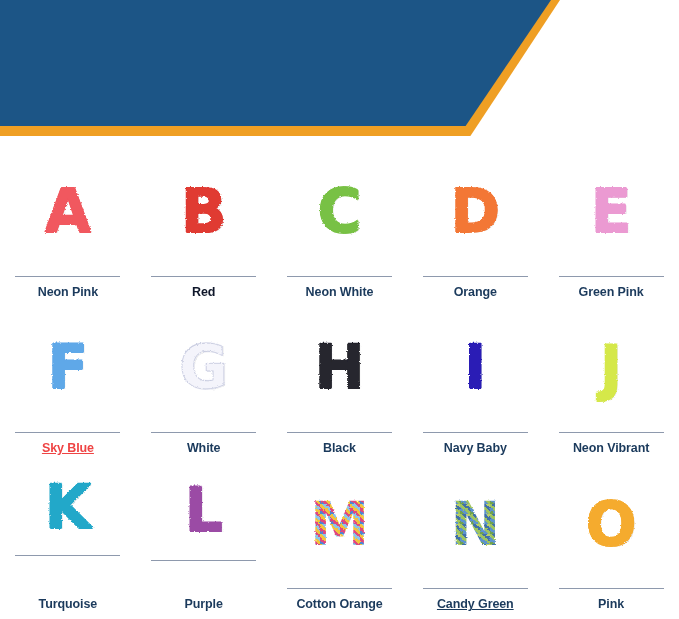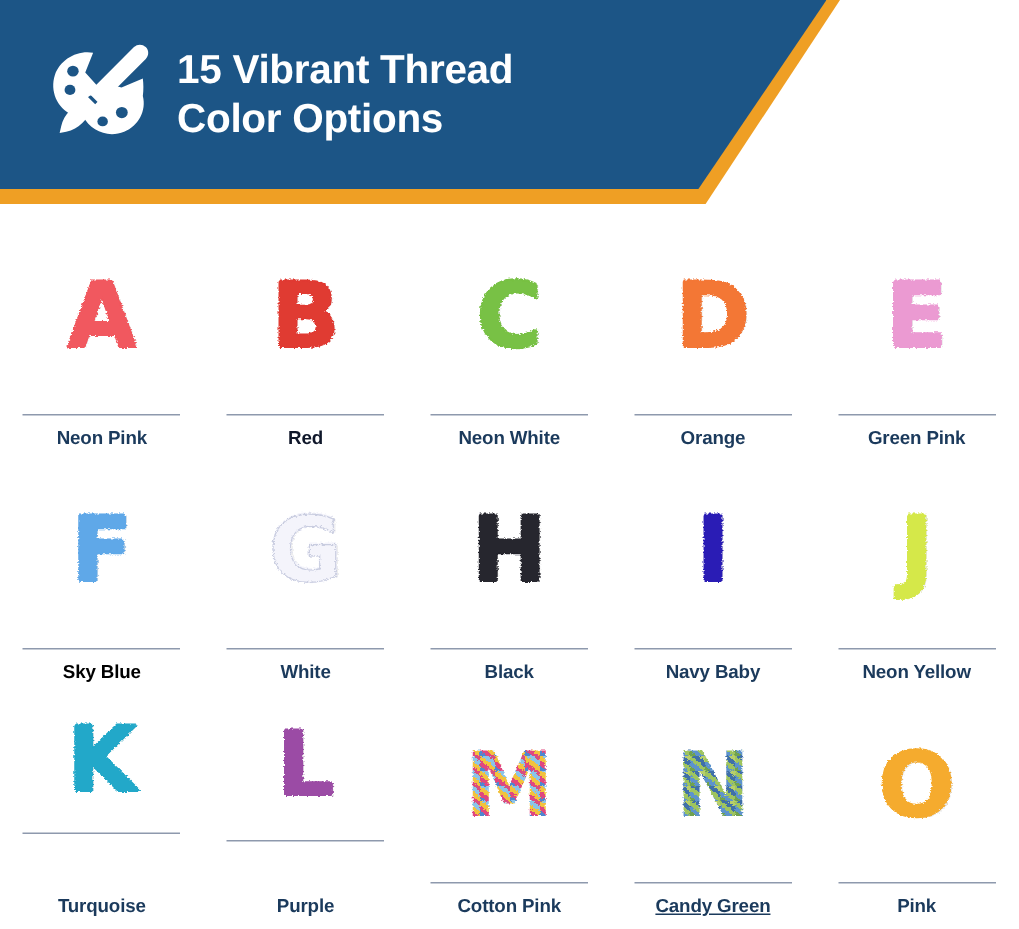--- a/index.html
+++ b/index.html
@@ -161,47 +161,20 @@
     </filter>
   </defs>
 </svg>
 
 <div id="page">
 
   <div class="banner-wrap">
     <div class="banner-shadow" style="background: rgb(239, 159, 36);"></div>
     <div class="banner-main" style="background: rgb(28, 85, 134);"></div>
 
-    <div class="banner-content">
-
-      <span class="palette-icon">
-        <svg viewBox="0 0 64 64" width="70" height="70" aria-hidden="true">
-
-          <path fill="#ffffff" d="M27.5 6.5c-9.8-1.8-20.2 4.2-23.3 13.6C1 29.8 5.6 40.4 14.6 44.3c4 1.7 7.6 1.2 9.3-1.3 1.3-1.9 1-3.8.2-5.6-.8-1.9-.6-3.4.9-4.4 1.4-.9 3-.5 4.6.2l3.3-3.4L22.7 18.6 27.5 6.5z"></path>
-
-          <path fill="#ffffff" d="M57.8 32.9c2.3 8.9-2.6 18.2-11.4 21.8-9.6 3.9-20.6-.3-24.9-9.4l6.2-6.3 12.3-12.5 4.8 1.2 13-5.5c.4 3.4.5 6.9 0 10.7z"></path>
-
-          <ellipse fill="#1c5586" cx="15.2" cy="17.8" rx="3.5" ry="3.3"></ellipse>
-          <ellipse fill="#1c5586" cx="13.4" cy="29.2" rx="3.3" ry="3.1"></ellipse>
-          <ellipse fill="#1c5586" cx="45.0" cy="43.0" rx="3.6" ry="3.4"></ellipse>
-          <ellipse fill="#1c5586" cx="33.3" cy="48.4" rx="3.2" ry="3.0"></ellipse>
-
-          <path fill="#1c5586" d="M45.6 5.4l5.6 5.6L18.9 43.2l-5.6-5.6z" opacity="0"></path>
-
-          <path fill="#ffffff" d="M52.4 3.1c2.0-2.0 5.2-2.0 7.2 0 2.0 2.0 2.0 5.2 0 7.2L31.8 38.1l-7.2-7.2L52.4 3.1z"></path>
-
-          <path fill="#ffffff" d="M23.1 32.3l7.2 7.2-9.4 9.9c-2.6 2.7-6.0 4.6-9.8 5.3l-4.0.8.9-4.0c.8-3.7 2.7-7.1 5.4-9.7l9.7-9.5z"></path>
-
-          <path fill="#1c5586" d="M49.9 1.4l3.1 3.1L20.3 37.6l-3.1-3.1z" opacity="0.0"></path>
-        </svg>
-      </span>
-
-      <div class="banner-title" style="color: rgb(255, 255, 255);">15 Vibrant Thread
-Color Options</div>
-    </div>
   </div>
 
   <div class="grid">
 
     <div class="cell">
       <div class="glyph-box">
         <span class="glyph" style="color: rgb(241, 88, 94);">A</span>
       </div>
       <div class="divider" style="background: rgb(142, 153, 173);"></div>
       <div class="swatch-label" style="color: rgb(27, 58, 92);">Neon Pink</div>
@@ -237,21 +210,21 @@
       </div>
       <div class="divider" style="background: rgb(142, 153, 173);"></div>
       <div class="swatch-label" style="color: rgb(27, 58, 92);">Green Pink</div>
     </div>
 
     <div class="cell">
       <div class="glyph-box">
         <span class="glyph" style="color: rgb(95, 168, 232);">F</span>
       </div>
       <div class="divider" style="background: rgb(142, 153, 173);"></div>
-      <div class="swatch-label" style="color: #000000;">Sky Blue</div>
+      <div class="swatch-label" style="color: #ef4444; text-decoration: underline;">Sky Blue</div>
     </div>
 
     <div class="cell">
       <div class="glyph-box">
         <span class="glyph outlined" style="color: rgb(244, 244, 251);">G</span>
       </div>
       <div class="divider" style="background: rgb(142, 153, 173);"></div>
       <div class="swatch-label" style="color: rgb(27, 58, 92);">White</div>
     </div>
 
@@ -269,21 +242,21 @@
       </div>
       <div class="divider" style="background: rgb(142, 153, 173);"></div>
       <div class="swatch-label" style="color: rgb(27, 58, 92);">Navy Baby</div>
     </div>
 
     <div class="cell">
       <div class="glyph-box">
         <span class="glyph" style="color: rgb(213, 232, 74);">J</span>
       </div>
       <div class="divider" style="background: rgb(142, 153, 173);"></div>
-      <div class="swatch-label" style="color: rgb(27, 58, 92);">Neon Yellow</div>
+      <div class="swatch-label" style="color: rgb(27, 58, 92);">Neon Vibrant</div>
     </div>
 
     <div class="cell">
       <div class="glyph-box">
         <span class="glyph" style="color: rgb(33, 168, 201);">K</span>
       </div>
       <div class="divider" style="background: rgb(142, 153, 173);"></div>
       <div class="swatch-label" style="color: rgb(27, 58, 92); margin-top: 33px;">Turquoise</div>
     </div>
 
@@ -293,21 +266,21 @@
       </div>
       <div class="divider" style="background: rgb(142, 153, 173);"></div>
       <div class="swatch-label" style="color: rgb(27, 58, 92); margin-top: 28px;">Purple</div>
     </div>
 
     <div class="cell">
       <div class="glyph-box">
         <span class="glyph" style="color: transparent; background: repeating-linear-gradient(38deg, rgb(79, 134, 207) 0%, rgb(79, 134, 207) 20%, rgb(224, 70, 127) 20%, rgb(224, 70, 127) 40%, rgb(242, 194, 60) 40%, rgb(242, 194, 60) 60%, rgb(139, 196, 232) 60%, rgb(139, 196, 232) 80%, rgb(217, 79, 125) 80%, rgb(217, 79, 125) 100%) 0% 0% / 10px 10px text; -webkit-text-fill-color: transparent; text-shadow: none;">M</span>
       </div>
       <div class="divider" style="background: rgb(142, 153, 173);"></div>
-      <div class="swatch-label" style="color: rgb(27, 58, 92);">Cotton Pink</div>
+      <div class="swatch-label" style="color: rgb(27, 58, 92);">Cotton Orange</div>
     </div>
 
     <div class="cell">
       <div class="glyph-box">
         <span class="glyph" style="color: transparent; background: repeating-linear-gradient(38deg, rgb(111, 162, 79) 0%, rgb(111, 162, 79) 20%, rgb(93, 147, 204) 20%, rgb(93, 147, 204) 40%, rgb(158, 196, 94) 40%, rgb(158, 196, 94) 60%, rgb(63, 111, 168) 60%, rgb(63, 111, 168) 80%, rgb(184, 207, 106) 80%, rgb(184, 207, 106) 100%) 0% 0% / 10px 10px text; -webkit-text-fill-color: transparent; text-shadow: none;">N</span>
       </div>
       <div class="divider" style="background: rgb(142, 153, 173);"></div>
       <div class="swatch-label" style="color: rgb(27, 58, 92); text-decoration: underline;">Candy Green</div>
     </div>
 

